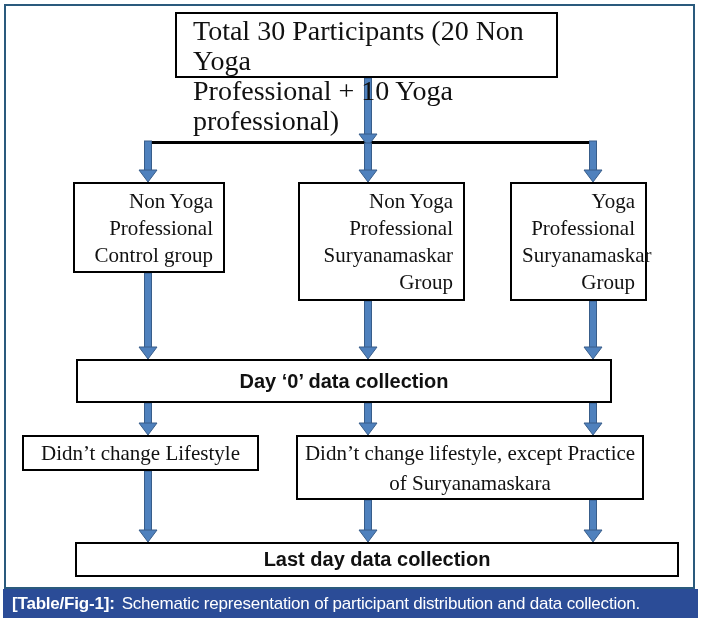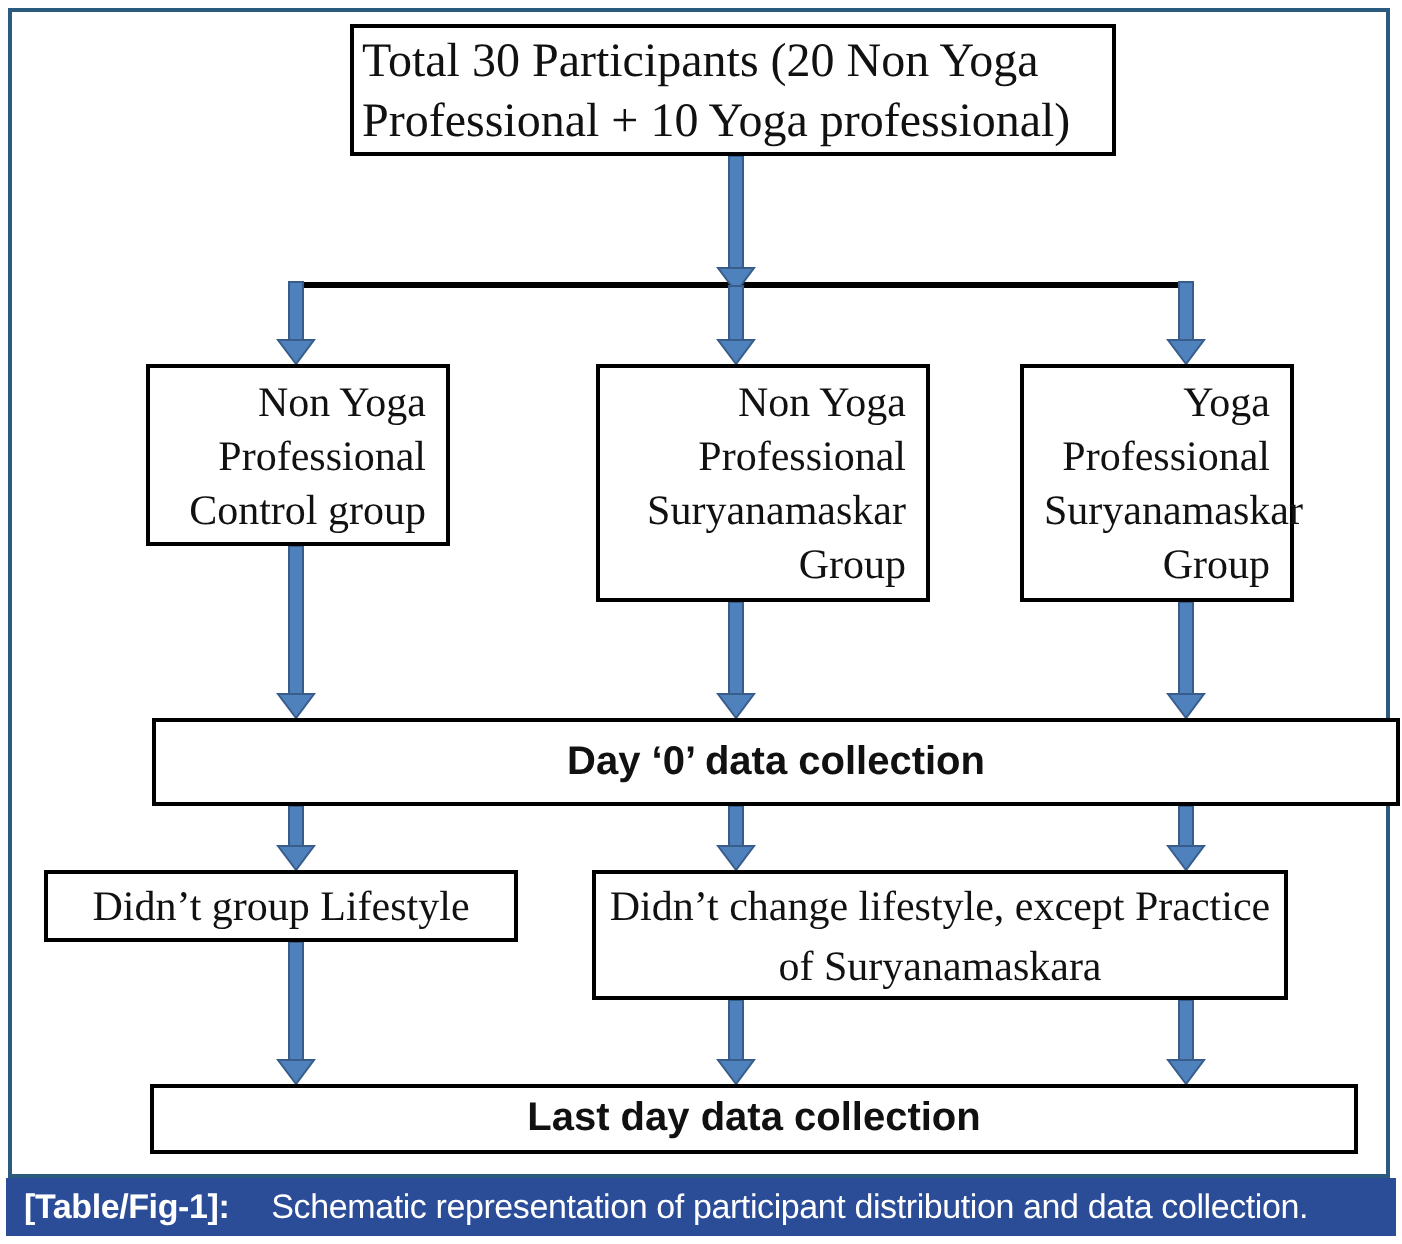--- a/index.html
+++ b/index.html
@@ -11,51 +11,51 @@
     position:absolute;left:4px;top:4px;width:691px;height:585px;
     border:2px solid var(--frame-border,#2a5a7d);box-sizing:border-box;background:#ffffff;
   }
   .node{
     position:absolute;box-sizing:border-box;background:#ffffff;
     border:2px solid var(--box-border,#000000);
     white-space:pre-line;
   }
   .node-total{
     left:175px;top:12px;width:383px;height:66px;
-    font-size:24px;line-height:30px;padding:2px 4px;text-align:left;
+    font-size:28px;line-height:30px;padding:2px 16px;text-align:left;
   }
   .node-group{
     top:182px;font-size:21px;line-height:27px;padding:4px 10px;text-align:right;
   }
   .node-group1{left:73px;width:152px;height:91px;}
   .node-group2{left:298px;width:167px;height:119px;}
   .node-group3{left:510px;width:137px;height:119px;}
   .node-band{
-    left:76px;width:624px;height:44px;
+    left:76px;width:536px;height:44px;
     font-family:"Liberation Sans","DejaVu Sans",sans-serif;font-weight:bold;font-size:20px;
     display:flex;align-items:center;justify-content:center;text-align:center;
   }
   .node-day0{top:359px;}
   .node-lastday{top:542px;left:75px;width:604px;height:35px;}
   .node-nochange-left{
     left:22px;top:435px;width:237px;height:36px;
     font-size:21px;display:flex;align-items:center;justify-content:center;text-align:center;
   }
   .node-nochange-right{
     left:296px;top:435px;width:348px;height:65px;
     font-size:21px;line-height:30px;text-align:center;padding-top:1px;
   }
   .connector-layer{position:absolute;left:0;top:0;width:701px;height:622px;pointer-events:none;}
   .caption-bar{
     position:absolute;left:3px;top:589px;width:695px;height:29px;
     background:var(--caption-bg,#2b4c97);color:var(--caption-text,#ffffff);
     font-family:"Liberation Sans","DejaVu Sans",sans-serif;font-size:17px;letter-spacing:-0.2px;
     display:flex;align-items:center;padding-left:9px;box-sizing:border-box;
   }
-  .caption-label{font-weight:bold;margin-right:21px;white-space:nowrap;}
+  .caption-label{font-weight:bold;margin-right:7px;white-space:nowrap;}
   .caption-text{white-space:nowrap;}
 </style>
 </head>
 <body>
 
 <div class="page">
 
   <div class="frame"></div>
 
   <svg class="connector-layer" width="701" height="622" viewBox="0 0 701 622" id="connector-svg">
@@ -126,21 +126,21 @@
 Suryanamaskar
 Group</div>
 
   <div class="node node-group node-group3">Yoga
 Professional
 Suryanamaskar
 Group</div>
 
   <div class="node node-band node-day0">Day ‘0’ data collection</div>
 
-  <div class="node node-nochange-left">Didn’t group Lifestyle</div>
+  <div class="node node-nochange-left">Didn’t change Lifestyle</div>
 
   <div class="node node-nochange-right">Didn’t change lifestyle, except Practice
 of Suryanamaskara</div>
 
   <div class="node node-band node-lastday">Last day data collection</div>
 
   <div class="caption-bar">
     <span class="caption-label">[Table/Fig-1]:</span>
     <span class="caption-text">Schematic representation of participant distribution and data collection.</span>
   </div>

